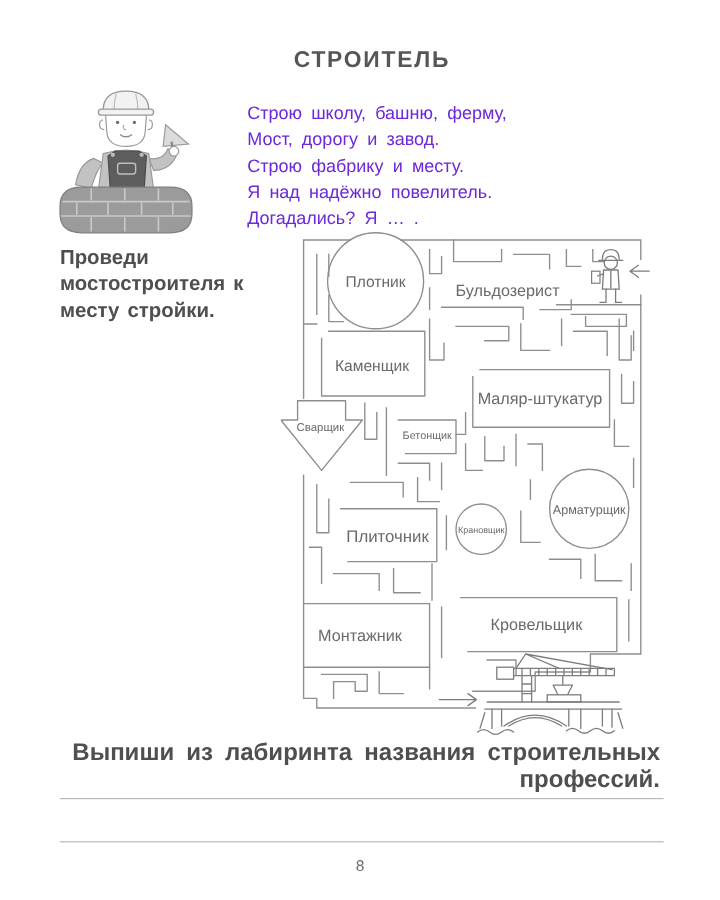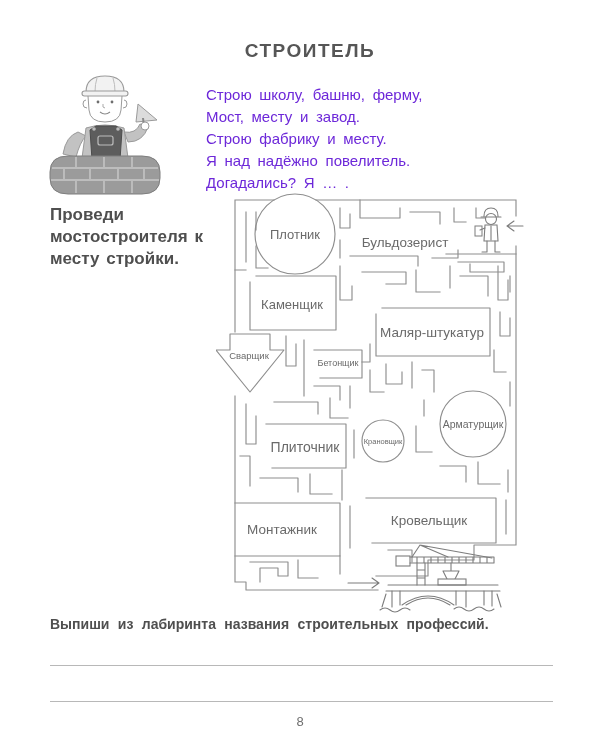--- a/index.html
+++ b/index.html
@@ -21,25 +21,26 @@
   .poem {
     position: absolute; left: 206px; top: 84px; width: 240px;
     font-size: 15px; line-height: 22px; color: #6d28d9;
     word-spacing: 3.5px;
   }
   .task-1 {
     position: absolute; left: 50px; top: 204px; width: 192px;
     font-size: 17px; line-height: 22px; font-weight: bold;
     color: #4f4f4f; word-spacing: 2px;
   }
-  .maze-wrap { position: absolute; left: 216px; top: 193px; }
+  .maze-wrap { position: absolute; left: 234px; top: 193px; }
   .task-2 {
     position: absolute; left: 50px; top: 616px; width: 500px;
-    font-size: 14px; font-weight: bold; color: #4f4f4f;
+    font-size: 20px; font-weight: bold; color: #4f4f4f;
     word-spacing: 4.5px;
+    text-align: right;
   }
   .write-line {
     position: absolute; left: 50px; width: 503px; height: 0;
     border-top: 1.5px solid #b8b8b8;
   }
   .write-line.l1 { top: 665px; }
   .write-line.l2 { top: 701px; }
   .page-number {
     position: absolute; top: 714px; left: 0; width: 600px;
     text-align: center; font-size: 13px; color: #6f6f6f;
@@ -91,21 +92,21 @@
 
   <g>
     <path d="M8,102 Q8,86 26,86 H100 Q118,86 118,102 V108 Q118,124 100,124 H26 Q8,124 8,108 Z" fill="#9b9b9b" stroke="#7e7e7e" stroke-width="1"></path>
     <path d="M10,98 H116 M9,110 H117" stroke="#c9c9c9" stroke-width="1.4" fill="none"></path>
     <path d="M34,87 V97 M62,87 V97 M90,87 V97 M22,99 V109 M48,99 V109 M76,99 V109 M102,99 V109 M34,111 V123 M62,111 V123 M90,111 V123" stroke="#c9c9c9" stroke-width="1.4" fill="none"></path>
   </g>
 </svg>
 
 <div class="poem">
   <div>Строю школу, башню, ферму,</div>
-  <div>Мост, месту и завод.</div>
+  <div>Мост, дорогу и завод.</div>
   <div>Строю фабрику и месту.</div>
   <div>Я над надёжно повелитель.</div>
   <div>Догадались?  Я … .</div>
 </div>
 
 <div class="task-1">Проведи мостостроителя к месту стройки.</div>
 
 <div class="maze-wrap">
 <svg width="310" height="425" viewBox="228 193 310 425">
 

